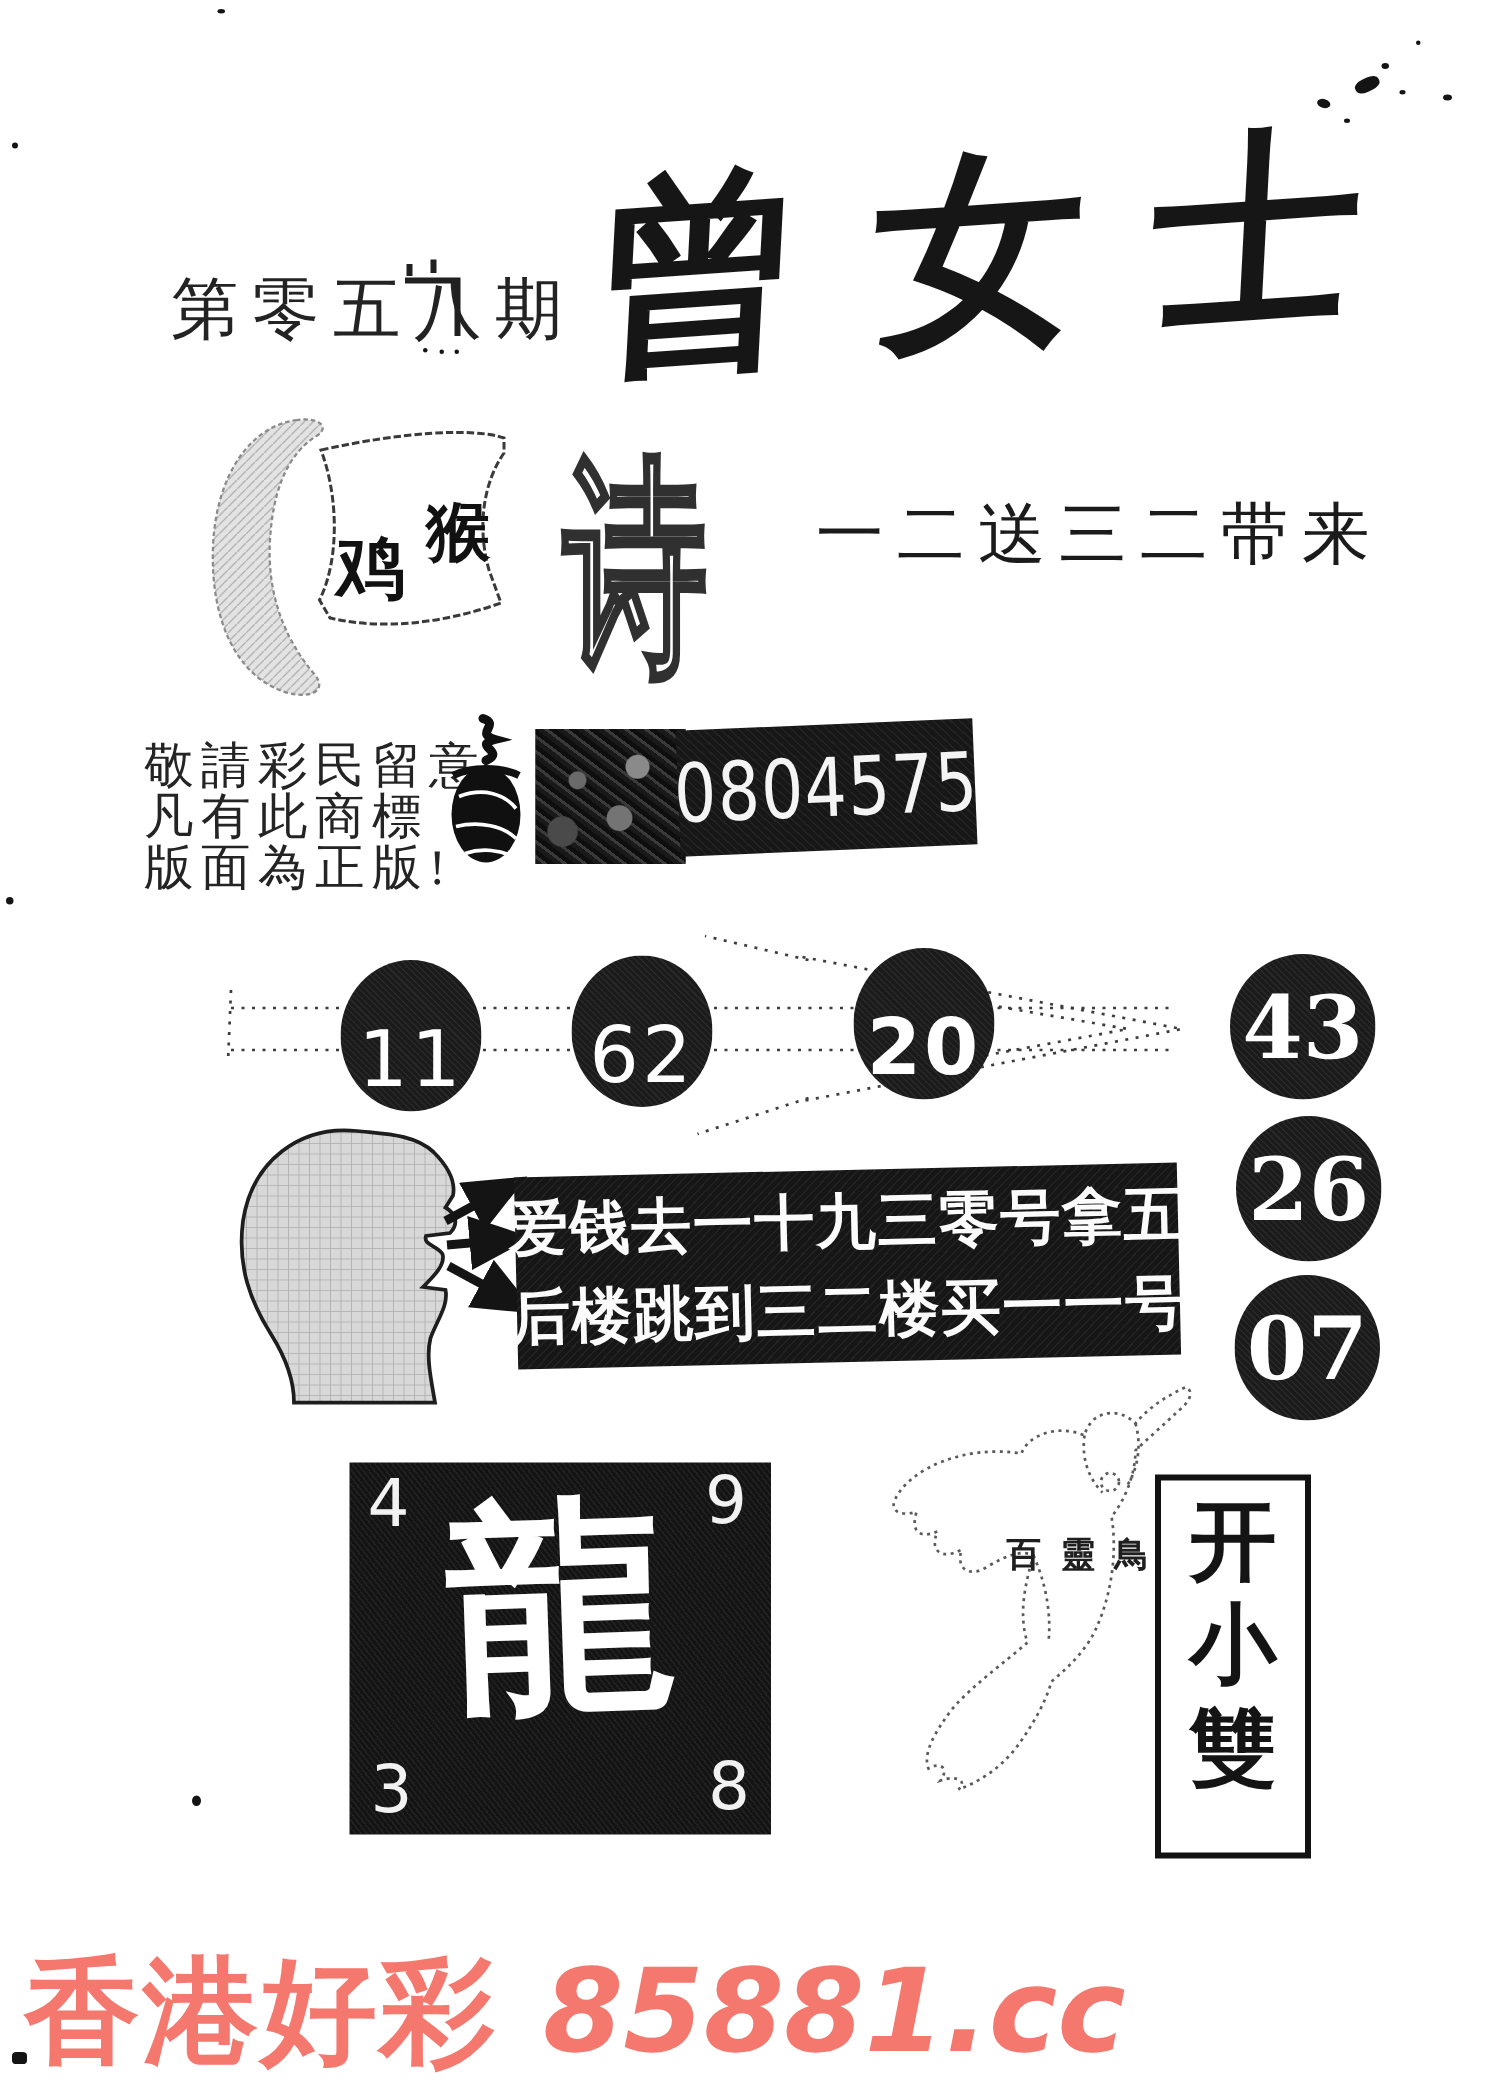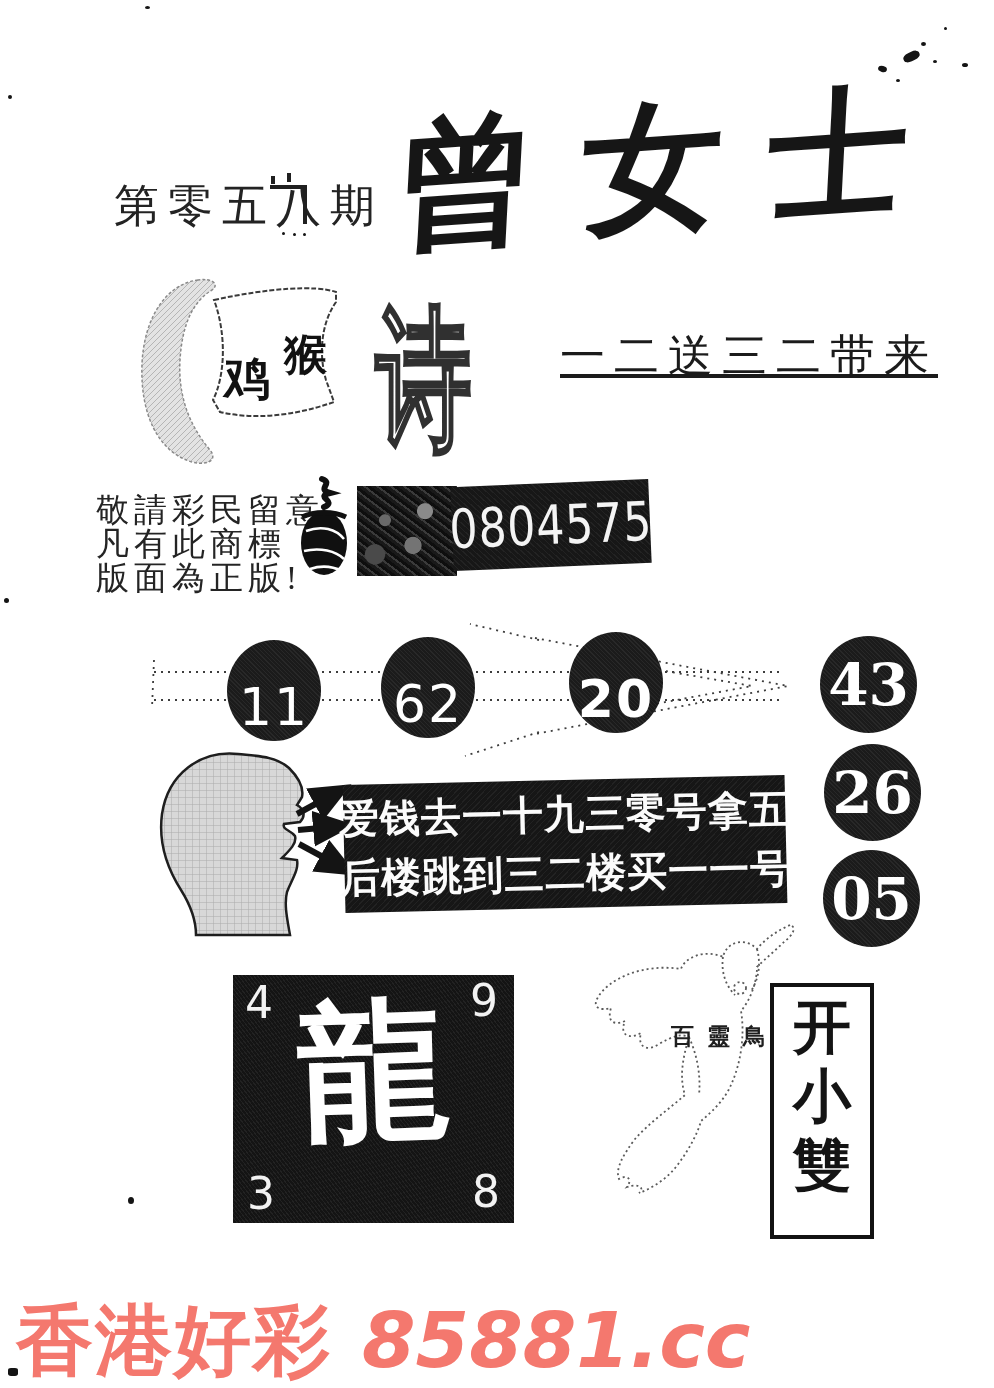--- a/index.html
+++ b/index.html
@@ -27,21 +27,21 @@
   .zodiac{left:128px;top:266px;width:235px;height:212px;}
   .zodiac .zchar{position:absolute;font-weight:bold;color:#111;}
   .zchar.first{left:96px;top:82px;font-size:46px;}
   .zchar.second{left:156px;top:60px;font-size:43px;}
   
   .poem-label{
     left:376px;top:304px;font-size:154px;font-weight:600;line-height:1;
     color:#ffffff;-webkit-text-stroke:3px #303030;
     transform:scale(0.62,1);transform-origin:left top;
   }
-  .poem-line{left:560px;font-size:45px;letter-spacing:9px;color:#1b1b1b;white-space:nowrap;text-decoration:underline;}
+  .poem-line{left:544px;font-size:45px;letter-spacing:9px;color:#1b1b1b;white-space:nowrap;}
   .poem-line.l1{top:326px;}
   .poem-line.l2{top:388px;}
   
   .notice-line{left:96px;font-size:33px;letter-spacing:5px;color:#242424;white-space:nowrap;}
   .notice-line.n1{top:488px;}
   .notice-line.n2{top:522px;}
   .notice-line.n3{top:556px;}
   
   .photo{
     left:357px;top:486px;width:100px;height:90px;background-color:#1d1d1d;
@@ -228,21 +228,21 @@
     <span>20</span>
   </div>
 
   <div class="abs circle result-c res1">
     <span>43</span>
   </div>
   <div class="abs circle result-c res2">
     <span>26</span>
   </div>
   <div class="abs circle result-c res3">
-    <span>05</span>
+    <span>07</span>
   </div>
 
   <svg style="left:150px;top:748px;" width="160" height="190" viewBox="0 0 160 190">
     <defs>
       <pattern id="hatchH" width="7" height="7" patternUnits="userSpaceOnUse">
         <rect width="7" height="7" fill="#d8d8d8"></rect>
         <path d="M0 0 H7 M0 0 V7" stroke="#ababab" stroke-width="1"></path>
       </pattern>
     </defs>
     <path d="M88 6 C50 2 18 26 12 66 C8 96 17 120 31 142 C41 158 46 172 46 187 L140 187 C137 170 134 156 137 144 C142 131 149 122 147 112 L132 110 C140 102 147 95 145 88 C141 82 132 82 134 76 L150 74 C156 68 154 61 147 57 L152 49 C154 39 148 29 139 20 C126 8 106 8 88 6 Z" fill="url(#hatchH)" stroke="#1e1e1e" stroke-width="2.5"></path>

